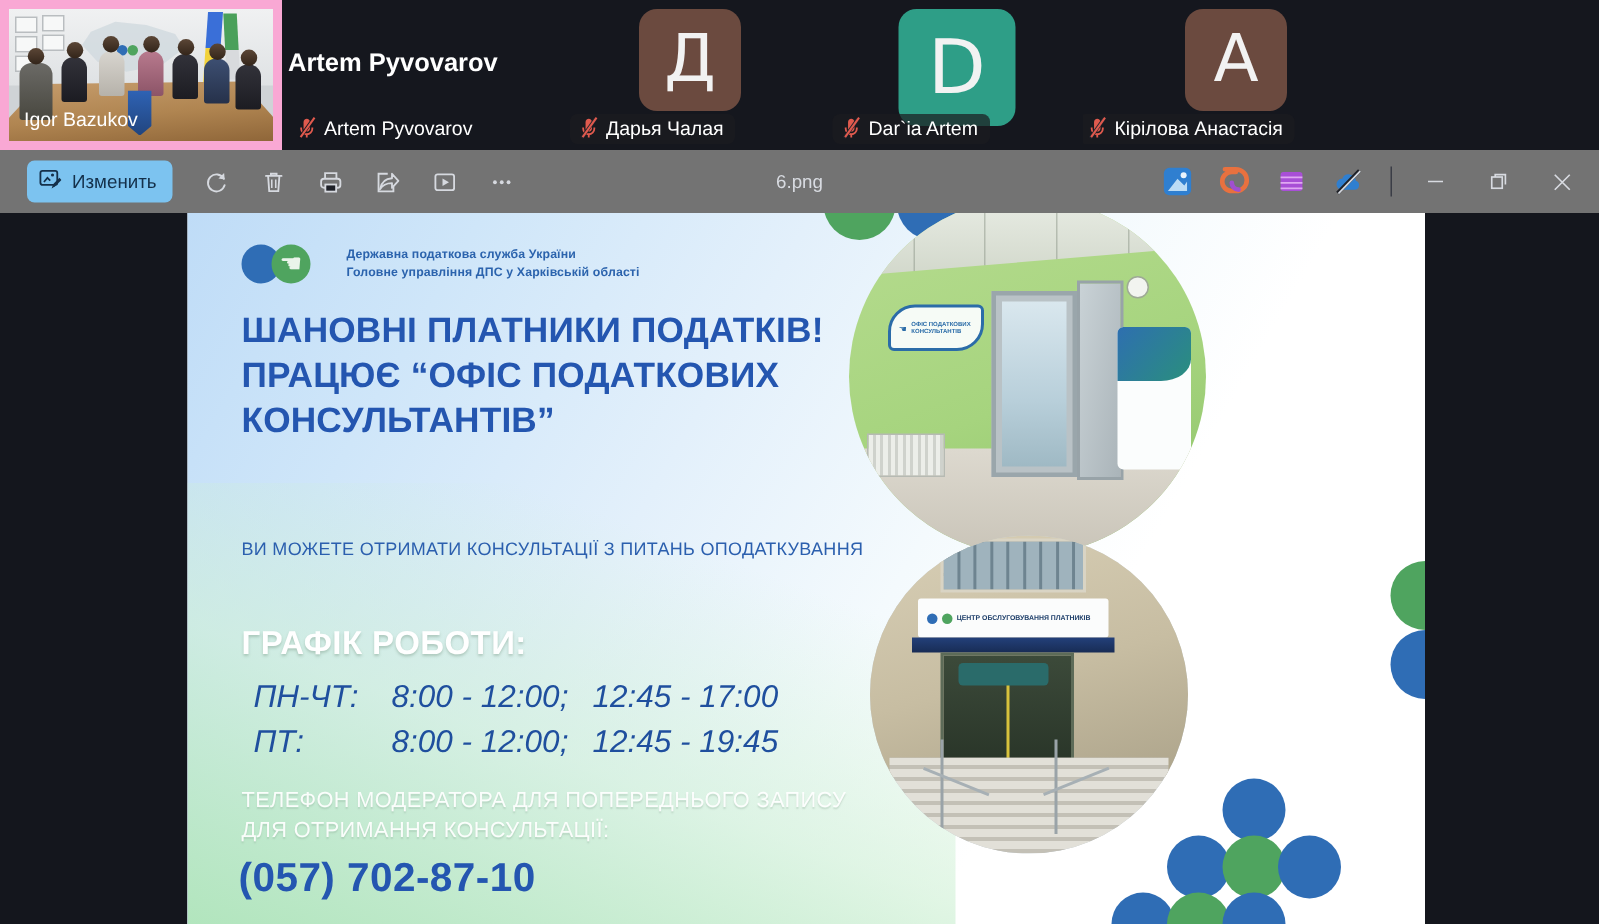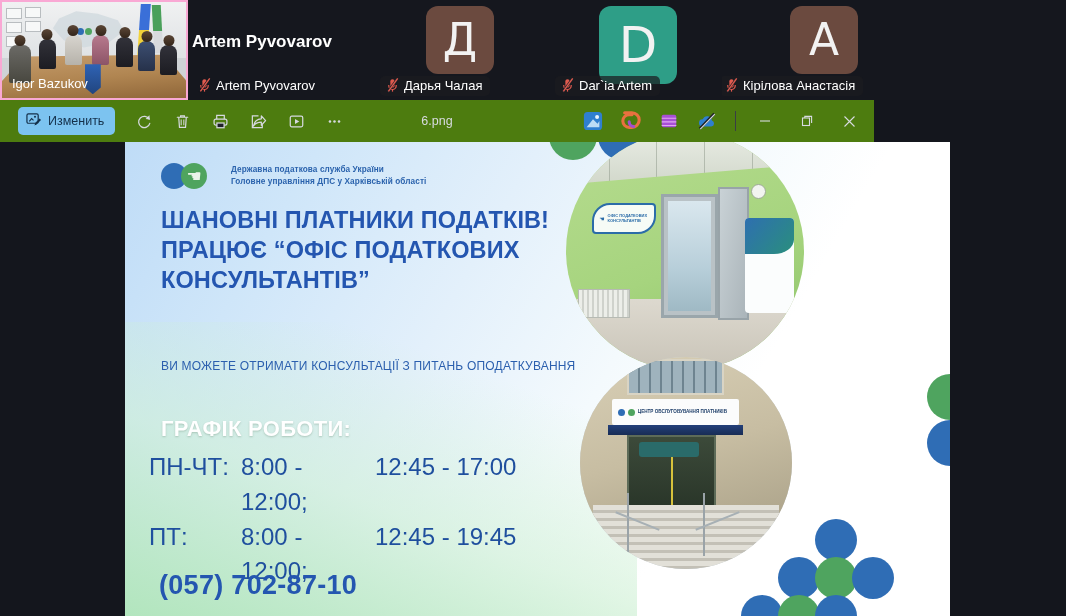--- a/index.html
+++ b/index.html
@@ -53,21 +53,21 @@
   .m-bridge {
     position: absolute; left: 23px; top: 6px; width: 9px; height: 2.2px; background: #16161a;
   }
   .m-body {
     position: absolute; left: 0; top: 70px; width: 96px; height: 32px;
     border-radius: 40% 40% 0 0 / 60% 60% 0 0;
     background: linear-gradient(180deg,#2a2a2f,#18181c);
   }
 
   
-  .tile-igor { width: 188px; border: 2px solid #f9a8d4; }
+  .tile-igor { width: 188px; border: 6px solid #f9a8d4; }
   .igor-bg { position: absolute; inset: 0; background: #cfd3d6; }
   .ig-wall {
     position: absolute; left: 0; top: 0; right: 0; height: 58%;
     background: linear-gradient(180deg,#f0f1f2 0%,#dfe2e4 100%);
   }
   .ig-map {
     position: absolute; left: 26%; top: 8%; width: 42%; height: 42%;
     background: #cfd8de; opacity: .75;
     clip-path: polygon(12% 22%,34% 4%,62% 10%,88% 26%,96% 52%,76% 82%,44% 94%,18% 76%,4% 46%);
   }
@@ -130,22 +130,22 @@
     padding: 2px 8px 3px 6px; color: #fff; font-size: 13px; white-space: nowrap;
   }
   .namebar.plain { background: rgba(28,28,32,0.0); }
   .mic-off {
     position: relative; width: 13px; height: 15px; flex: none;
   }
   .mic-off svg { display: block; }
 
   
   .toolbar {
-    position: absolute; left: 0; top: 100px; width: 874px; height: 42px;
-    background: #4d7c0f; display: flex; align-items: center;
+    position: absolute; left: 0; top: 100px; width: 1066px; height: 42px;
+    background: #737373; display: flex; align-items: center;
   }
   .edit-btn {
     margin-left: 18px; height: 28px; padding: 0 11px 0 8px;
     background: #7cc3f0; color: #14304a; border-radius: 5px;
     display: flex; align-items: center; gap: 7px;
     font-size: 12.5px; cursor: pointer;
   }
   .tb-icon {
     width: 34px; height: 30px; margin-left: 4px;
     display: flex; align-items: center; justify-content: center;
@@ -211,23 +211,24 @@
   .subtext {
     position: absolute; left: 36px; top: 216px; width: 420px;
     color: #2b5fae; font-size: 12px; line-height: 1.42; letter-spacing: .2px;
   }
   .sched-title {
     position: absolute; left: 36px; top: 274px;
     color: #ffffff; font-size: 22px; font-weight: 700; letter-spacing: .3px;
     text-shadow: 0 1px 2px rgba(120,150,130,0.45);
   }
   .sched-rows {
-    position: absolute; left: 24px; top: 308px;
-    color: #1f4f9e; font-size: 24px; line-height: 1.45;
+    position: absolute; left: 44px; top: 308px;
+    color: #1f4f9e; font-size: 21px; line-height: 1.45;
     font-family: "Liberation Sans", sans-serif;
+    font-style: italic;
   }
   .sched-row { display: flex; }
   .sr-days { width: 92px; flex: none; }
   .sr-a { width: 134px; flex: none; }
   .sr-b { flex: none; }
 
   .phone-note {
     position: absolute; left: 36px; top: 382px; width: 420px;
     color: rgba(255,255,255,0.93); font-size: 14.5px; line-height: 1.38;
     letter-spacing: .25px; text-shadow: 0 1px 1px rgba(130,160,140,0.3);
@@ -651,17 +652,18 @@
         <span class="sr-a">8:00 - 12:00;</span>
         <span class="sr-b">12:45 - 17:00</span>
       </div>
       <div class="sched-row">
         <span class="sr-days">ПТ:</span>
         <span class="sr-a">8:00 - 12:00;</span>
         <span class="sr-b">12:45 - 19:45</span>
       </div>
     </div>
 
+    <div class="phone-note">ТЕЛЕФОН МОДЕРАТОРА ДЛЯ ПОПЕРЕДНЬОГО ЗАПИСУ ДЛЯ ОТРИМАННЯ КОНСУЛЬТАЦІЇ:</div>
     <div class="phone-num">(057) 702-87-10</div>
   </div>
 
   <div class="bottombar"></div>
 </div>
 
 </body></html>

